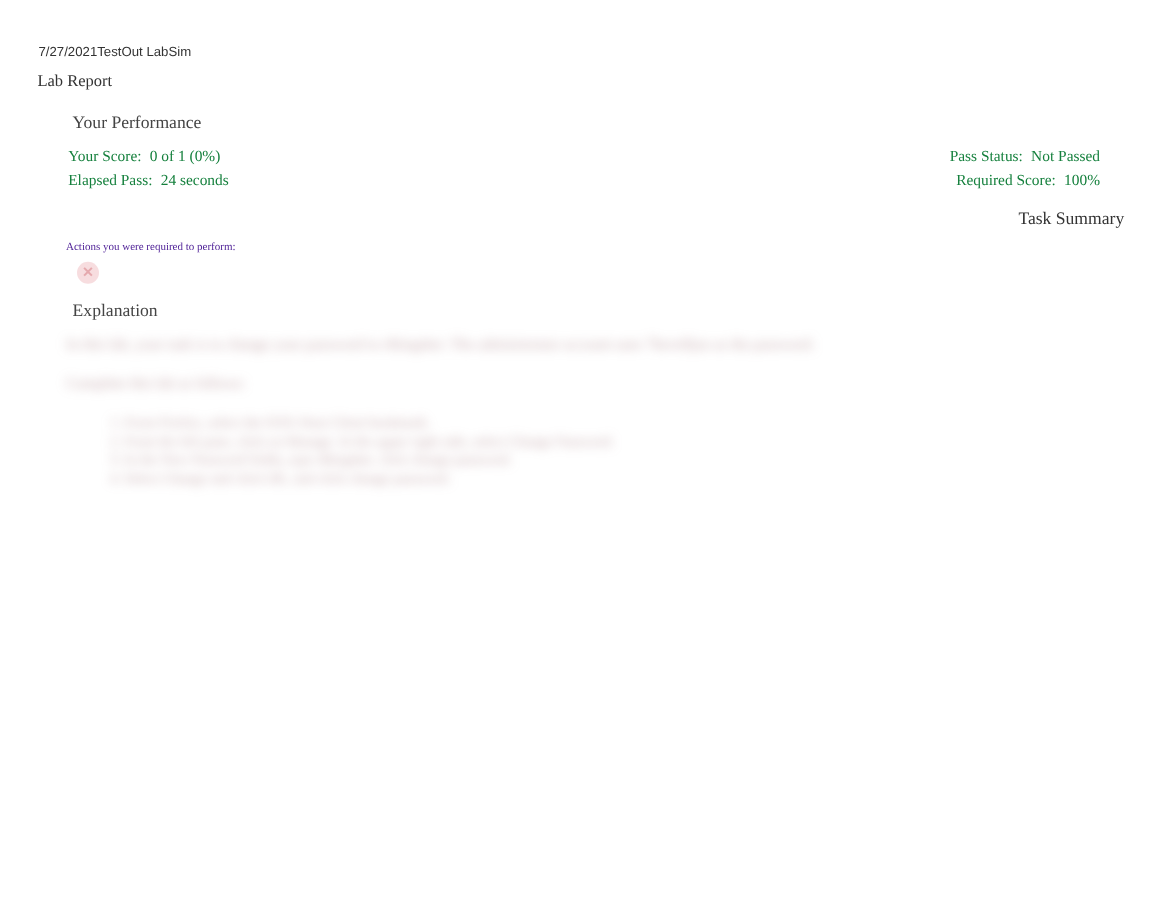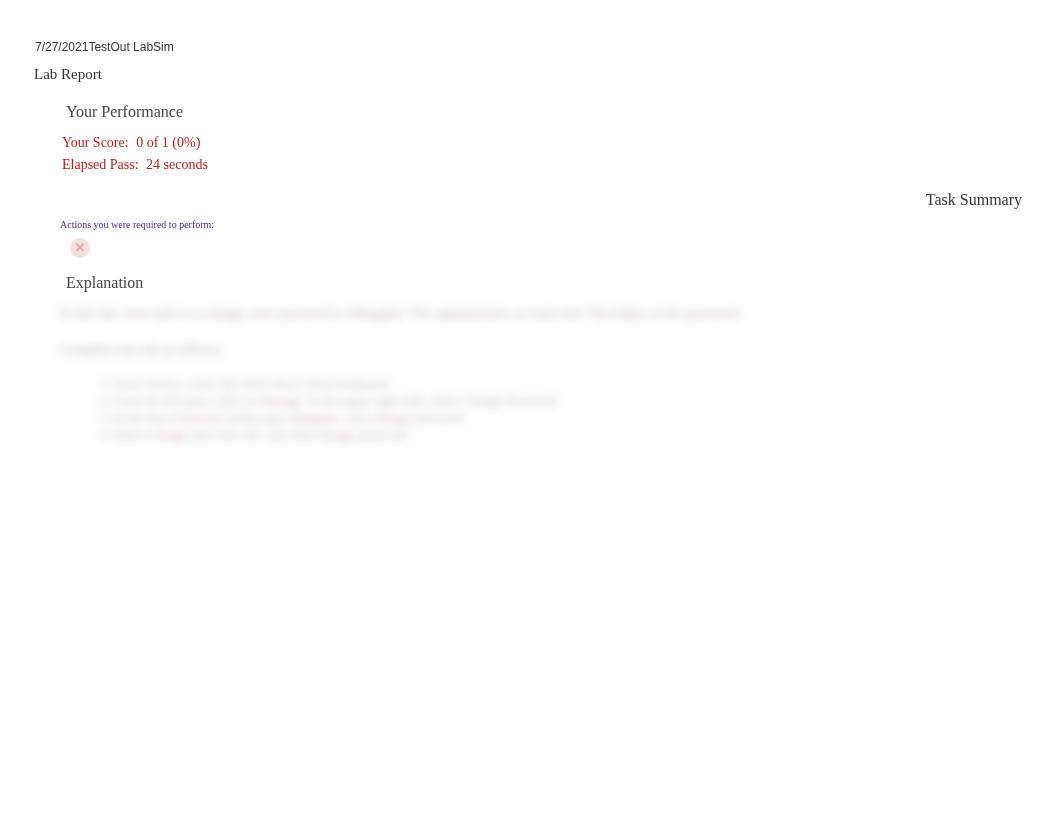--- a/index.html
+++ b/index.html
@@ -43,21 +43,21 @@
       font-size: 16px;
       color: #444;
       font-weight: normal;
       margin-bottom: 14px;
     }
     .performance-grid {
       display: flex;
       justify-content: space-between;
       padding: 0 22px;
       font-size: 14px;
-      color: #b91c1c;
+      color: #15803d;
     }
     .perf-left, .perf-right {
       display: flex;
       flex-direction: column;
       gap: 6px;
     }
     .perf-right {
       text-align: right;
     }
     .perf-label {
@@ -143,20 +143,30 @@
     <div class="perf-left">
       <div>
         <span class="perf-label">Your Score:</span>
         <span class="perf-value">0 of 1 (0%)</span>
       </div>
       <div>
         <span class="perf-label">Elapsed Pass:</span>
         <span class="perf-value">24 seconds</span>
       </div>
     </div>
+    <div class="perf-right">
+      <div>
+        <span class="perf-label">Pass Status:</span>
+        <span class="perf-value">Not Passed</span>
+      </div>
+      <div>
+        <span class="perf-label">Required Score:</span>
+        <span class="perf-value">100%</span>
+      </div>
+    </div>
   </div>
 
   <div class="task-section">Task Summary</div>
 
   <div class="actions-label">Actions you were required to perform:</div>
 
   <div class="task-row">
     <div class="fail-icon">✕</div>
   </div>
 

